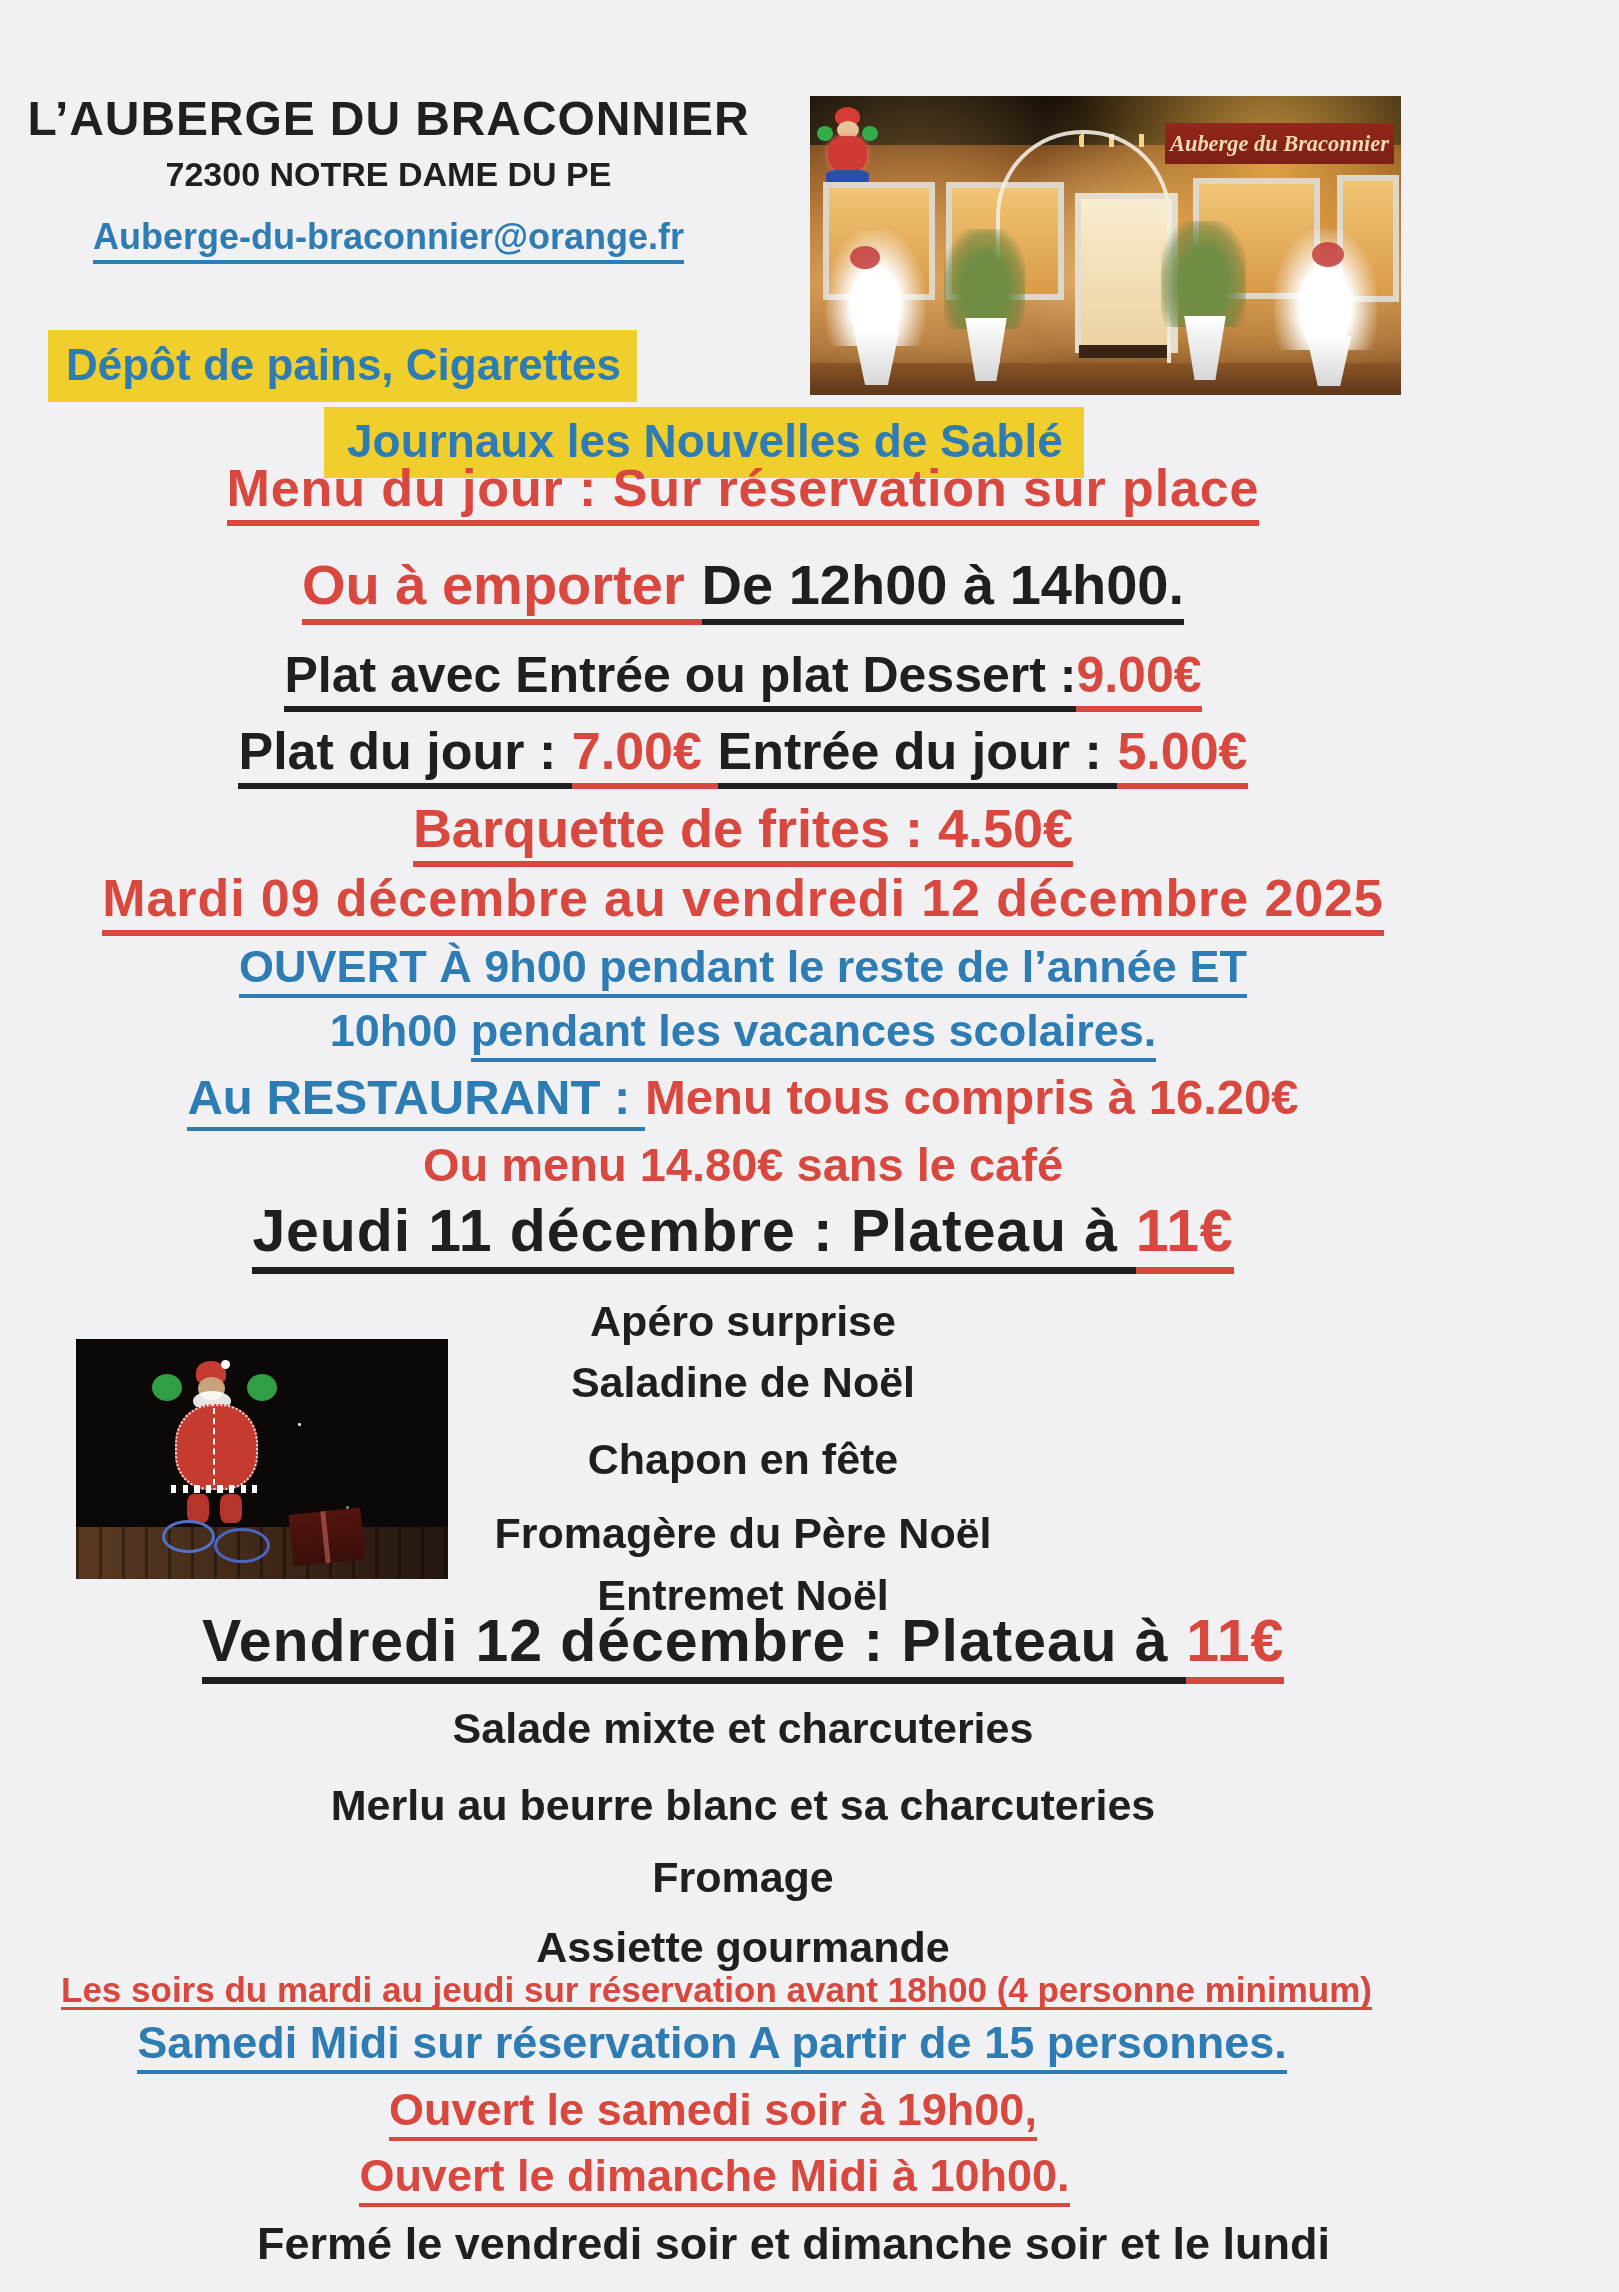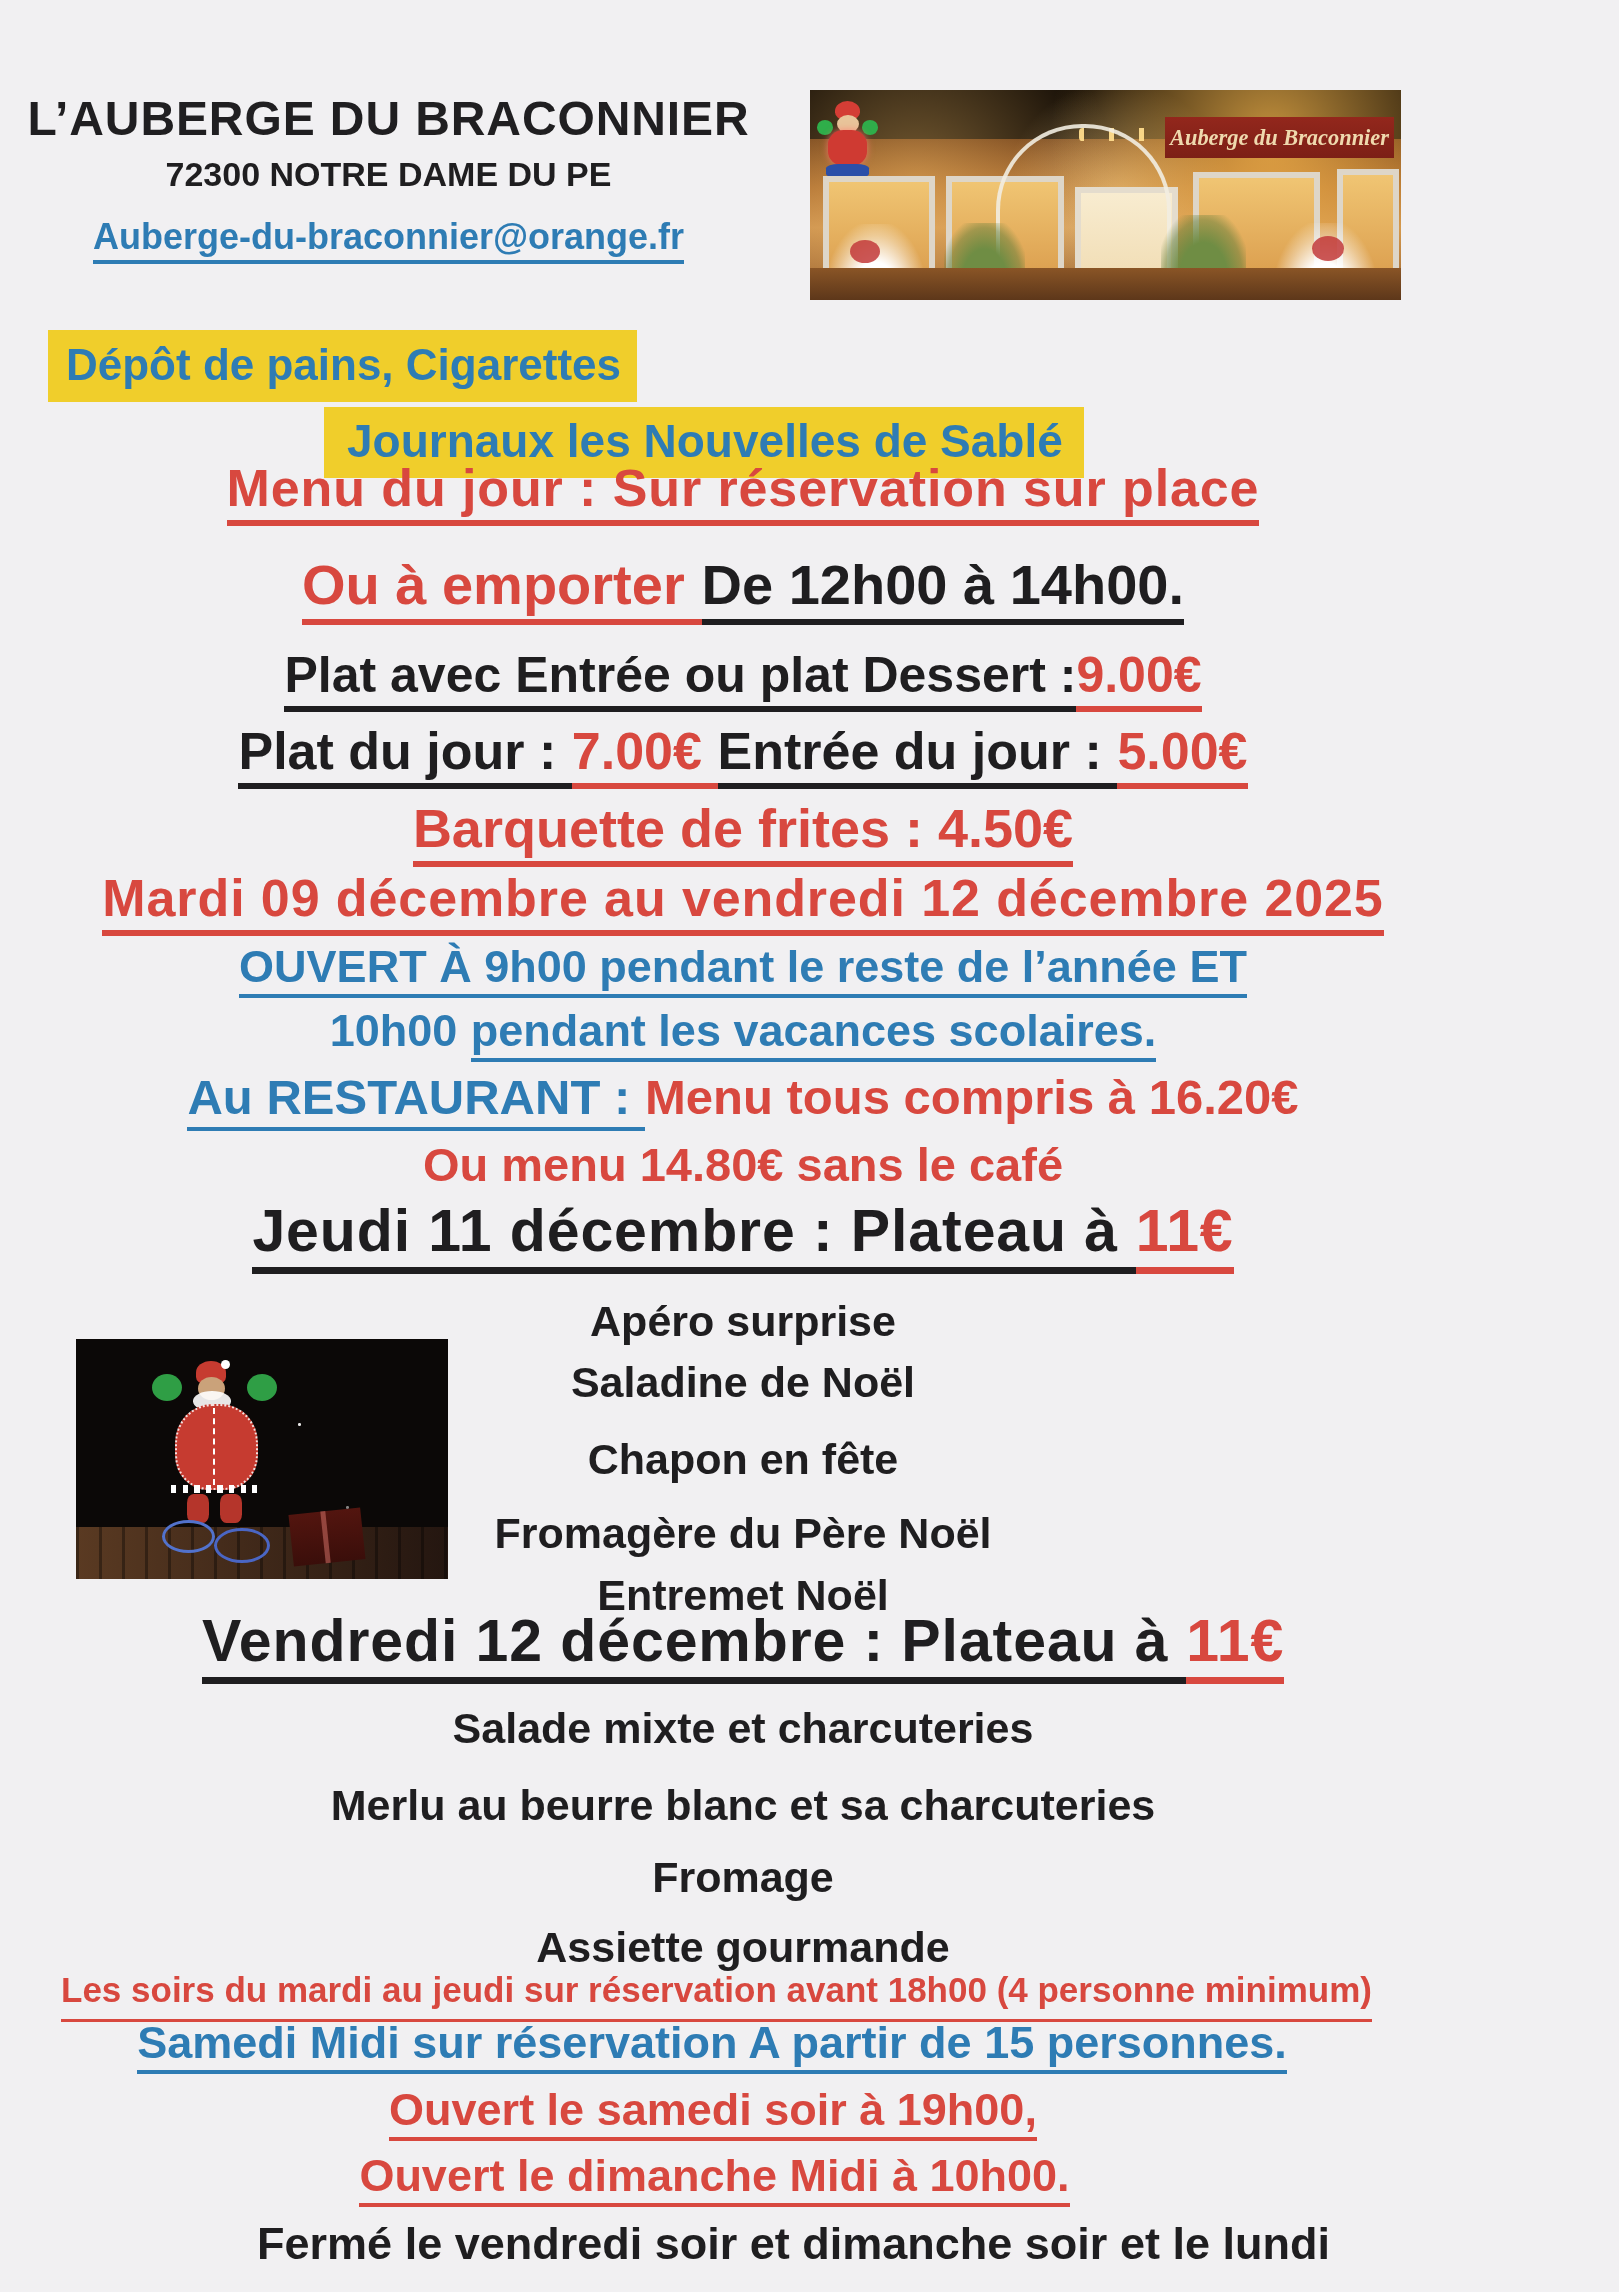--- a/index.html
+++ b/index.html
@@ -11,38 +11,38 @@
   .abs{position:absolute;}
   
   .line{position:absolute;left:0;right:133px;text-align:center;white-space:nowrap;line-height:1;}
   .red{color:#d8483f;}
   .blue{color:#2e7cb4;}
   .ink{color:#1f1e20;}
   .u{display:inline-block;border-bottom-style:solid;border-bottom-color:currentColor;}
   .u8{border-bottom-width:7.2px;padding-bottom:6.3px;}
   .u7{border-bottom-width:6.3px;padding-bottom:6.3px;}
   .u5{border-bottom-width:4.5px;padding-bottom:4.5px;}
-  .u4{border-bottom-width:3.6px;padding-bottom:12px;}
+  .u4{border-bottom-width:3.6px;padding-bottom:0;}
   .gap{padding-right:.3em;}      
   .gap-nu{margin-right:.3em;}    
 
   
   .header{left:16px;top:95px;width:745px;text-align:center;}
   .header .title{font-size:48px;line-height:1;letter-spacing:0.9px;color:#201f21;}
   .header .addr{font-size:34px;line-height:1;margin-top:14.3px;}
   .header .tel{font-size:34px;line-height:1;margin-top:8px;}
   .header .mail{font-size:36px;line-height:1;margin-top:28px;color:#2e7cb4;}
 
   
   .band{position:absolute;background:#f0ce2b;color:#2e7cb4;line-height:1;white-space:nowrap;}
   .band1{left:48px;top:330px;padding:13.4px 16px 15px 18px;font-size:44px;}
   .band2{left:324px;top:407px;padding:10.7px 21.5px 14.3px 23px;font-size:46px;}
 
   
-  .photo1{left:810px;top:90px;width:591px;height:210px;background:#0f172a;overflow:hidden;}
+  .photo1{left:810px;top:96px;width:591px;height:299px;background:#0f172a;overflow:hidden;}
   .photo1 *{position:absolute;}
   .p1-sky{left:0;top:0;right:0;height:54px;background:#0e0803;}
   .p1-facade{left:0;top:49px;right:0;bottom:0;
     background:linear-gradient(180deg,#6b3a16 0%,#a96a2e 30%,#c98f4d 55%,#a9713a 80%,#6e451f 100%);}
   .p1-glow{left:0;top:0;right:0;bottom:0;
     background:radial-gradient(circle at 78% 22%,rgba(255,190,80,.75),transparent 45%),
                radial-gradient(circle at 18% 45%,rgba(255,200,110,.45),transparent 40%),
                radial-gradient(circle at 52% 50%,rgba(255,225,160,.5),transparent 35%);}
   .p1-rooflights{left:269px;top:38px;right:5.4px;height:12.5px;border-radius:3.6px;
     background:repeating-linear-gradient(90deg,rgba(255,220,140,.95) 0 5.4px,transparent 5.4px 30px);}

